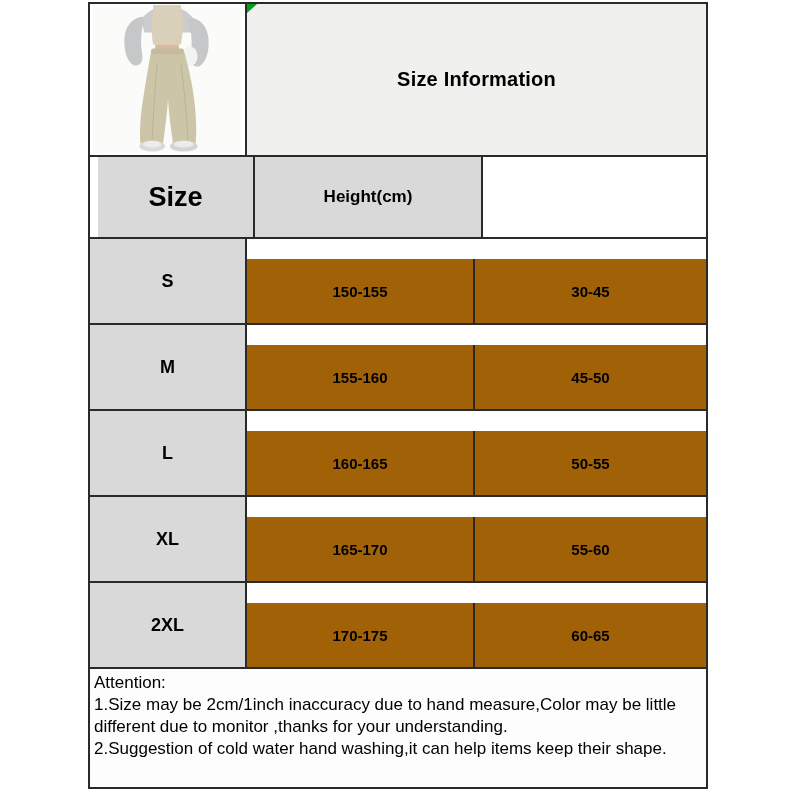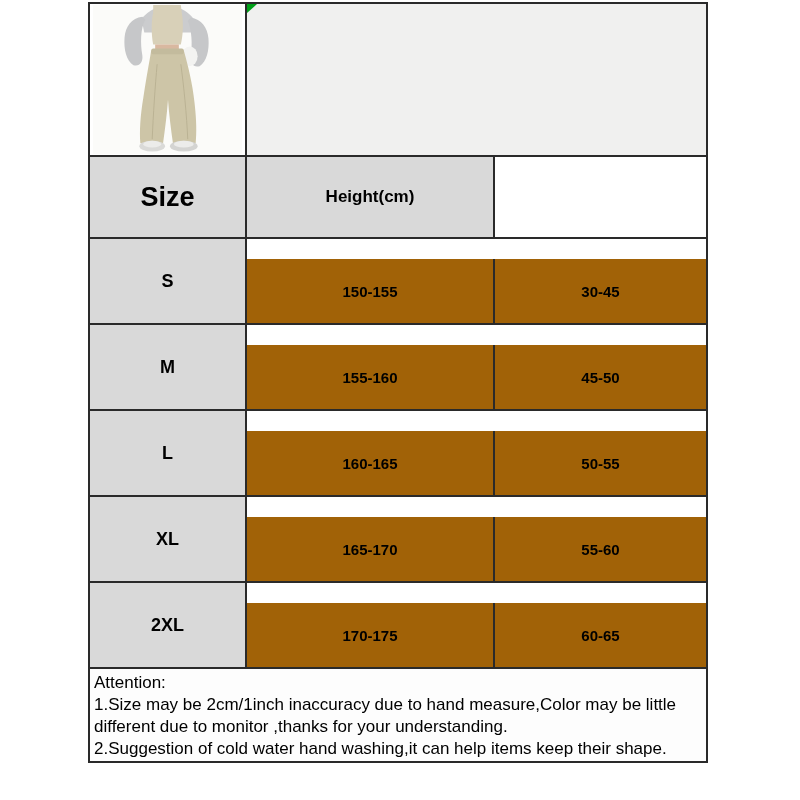--- a/index.html
+++ b/index.html
@@ -8,48 +8,48 @@
     font-family:"Liberation Sans", sans-serif; color:#000;
     -webkit-font-smoothing:antialiased;
   }
   .sheet {
     position:absolute; left:88px; top:2px; width:616px;
     border:2px solid #2a2a2a; background:#fff;
   }
   .row { display:flex; border-bottom:2px solid #2a2a2a; }
   .cell { box-sizing:border-box; display:flex; align-items:center; justify-content:center; }
   .c1 { width:157px; border-right:2px solid #2a2a2a; }
-  .c2 { width:248px; border-right:2px solid #2a2a2a; }
+  .c2 { width:228px; border-right:2px solid #2a2a2a; }
   .c3 { flex:1; }
 
   
   .top-row { height:151px; }
   .photo-cell { background:#ffffff; overflow:hidden; padding:0; }
   .info-cell { background:#f0f0ef; position:relative; }
   .info-title { font-weight:bold; font-size:20px; letter-spacing:0.2px; }
   .green-marker {
     position:absolute; left:0; top:0; width:10px; height:9px;
     clip-path:polygon(0 0, 100% 0, 0 100%);
   }
 
   
-  .head-row { height:80px; }
+  .head-row { height:80px;padding-left:8px; }
   .hcell { background:#d9d9d9; font-weight:bold; }
   .size-head { font-size:27px; }
   .hw-head { font-size:17px; }
 
   
   .body-row { height:84px; }
   .size-cell { background:#d9d9d9; font-weight:bold; font-size:18px; }
   .val-cell { background:#a16207; font-weight:bold; font-size:15px;margin-top:20px; }
 
   
   .attention {
     background:#fdfdfd; padding:3px 4px 0 4px;
-    font-size:17px; line-height:1.3; height:92px; box-sizing:border-box;
+    font-size:17px; line-height:1.3; height:118px; box-sizing:border-box;
   }
   .attention div { margin:0; }
 </style>
 </head>
 <body>
 
 <div class="sheet">
 
   <div class="row top-row">
     <div class="cell c1 photo-cell">
@@ -76,20 +76,21 @@
         <path d="M92,60 C95,82 98,112 99,136" stroke="#bab293" fill="none" stroke-width="1"></path>
 
         <ellipse cx="63" cy="143" rx="13" ry="5.5" fill="#dadad8"></ellipse>
         <ellipse cx="95" cy="143" rx="14" ry="5.5" fill="#d4d4d2"></ellipse>
         <ellipse cx="63" cy="141" rx="9" ry="3.5" fill="#ececea"></ellipse>
         <ellipse cx="95" cy="141" rx="10" ry="3.5" fill="#ececea"></ellipse>
       </svg>
     </div>
     <div class="cell c3 info-cell">
       <span class="green-marker" style="background: rgb(0, 160, 24);"></span>
+      <span class="info-title">Size Information</span>
     </div>
   </div>
 
   <div class="row head-row">
     <div class="cell c1 hcell size-head">Size</div>
     <div class="cell c2 hcell hw-head">Height(cm)</div>
   </div>
 
   <div class="row body-row">
     <div class="cell c1 size-cell">S</div>

